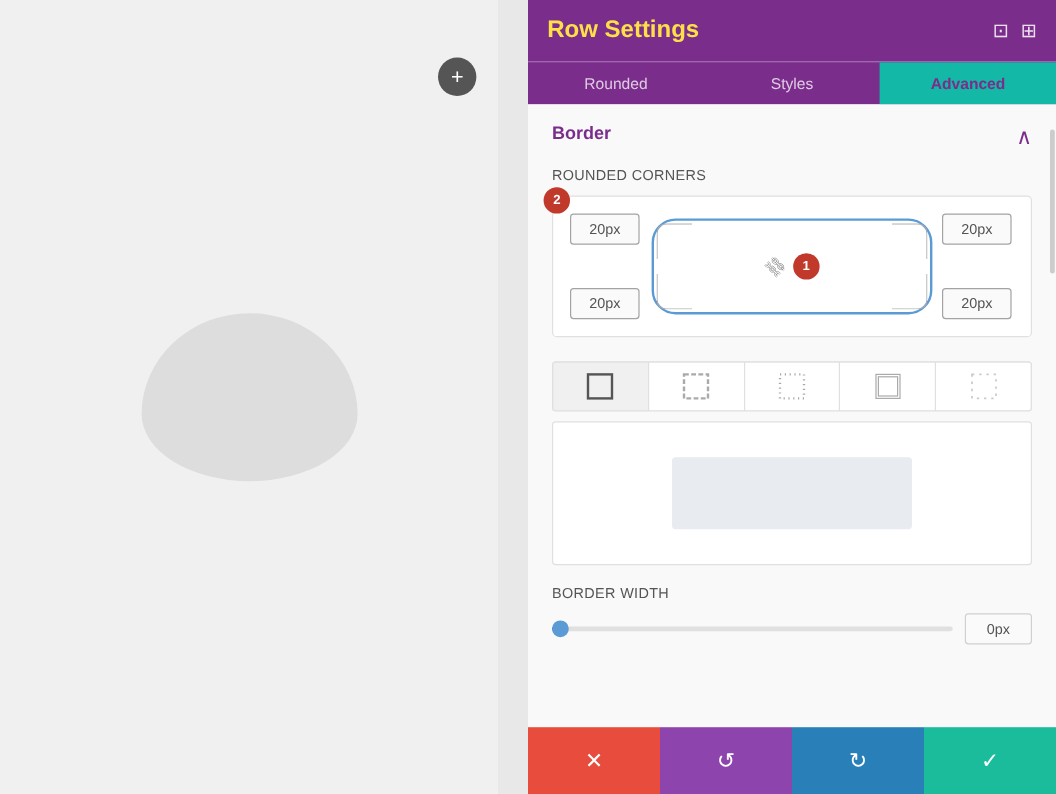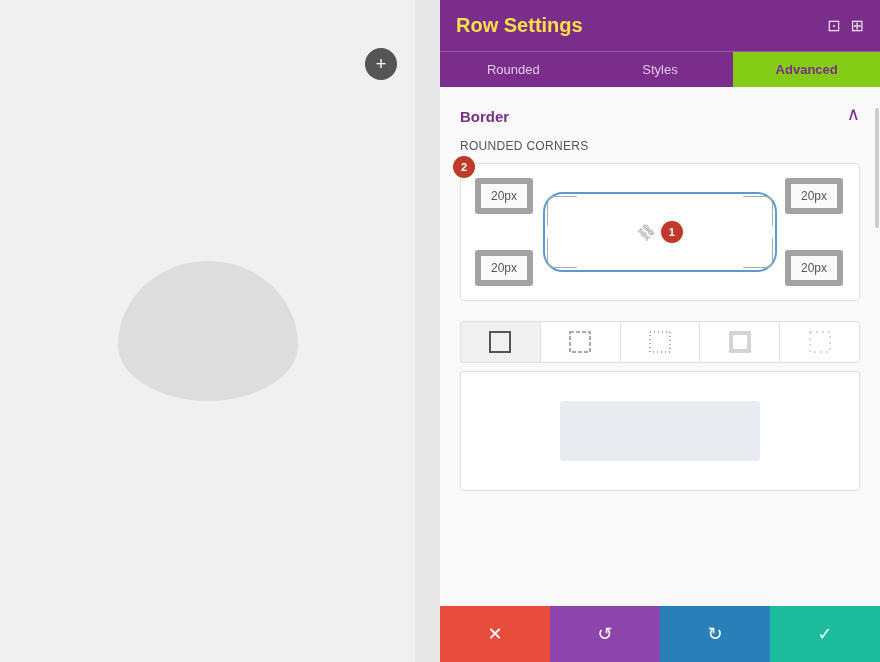--- a/index.html
+++ b/index.html
@@ -98,21 +98,21 @@
       flex: 1;
       text-align: center;
       padding: 10px 0;
       color: rgba(255,255,255,0.75);
       font-size: 13px;
       cursor: pointer;
       font-weight: 500;
     }
 
     .tab.active {
-      background: #84cc16;
+      background: #14b8a6;
       color: #7b2d8b;
       font-weight: 600;
     }
 
     
     .panel-body {
       flex: 1;
       overflow-y: auto;
       padding: 0;
       background: #f9f9f9;
@@ -123,21 +123,21 @@
     .panel-body::-webkit-scrollbar-track { background: transparent; }
     .panel-body::-webkit-scrollbar-thumb { background: #ccc; border-radius: 3px; }
 
     
     .section {
       padding: 16px 20px;
     }
 
     .section-header {
       display: flex;
-      align-items: flex-end;
+      align-items: flex-start;
       justify-content: space-between;
       margin-bottom: 14px;
     }
 
     .section-title {
       color: #7b2d8b;
       font-size: 15px;
       font-weight: 600;
     }
 
@@ -168,21 +168,21 @@
 
     .corners-grid {
       display: grid;
       grid-template-columns: 60px 1fr 60px;
       grid-template-rows: auto auto auto;
       gap: 8px;
       align-items: center;
     }
 
     .corner-input {
-      border: 6px solid #a3a3a3;
+      border: 1px solid #a3a3a3;
       border-radius: 3px;
       padding: 5px 7px;
       font-size: 12px;
       color: #555;
       text-align: center;
       width: 58px;
       background: #fafafa;
     }
 
     .center-display {
@@ -559,20 +559,30 @@
             </svg>
           </div>
 
         </div>
       </div>
 
       <div class="border-preview">
         <div class="border-preview-inner"></div>
       </div>
 
+      <div class="border-width-section">
+        <div class="subsection-title">Border Width</div>
+        <div class="border-width-row">
+          <div class="slider-track">
+            <div class="slider-fill"></div>
+            <div class="slider-thumb"></div>
+          </div>
+          <input class="width-input" type="text" value="0px" style="">
+        </div>
+      </div>
 
     </div>
   </div>
 
   <div class="scroll-indicator">
     <div class="scroll-thumb"></div>
   </div>
 
   <div class="panel-footer">
     <div class="footer-btn cancel">

